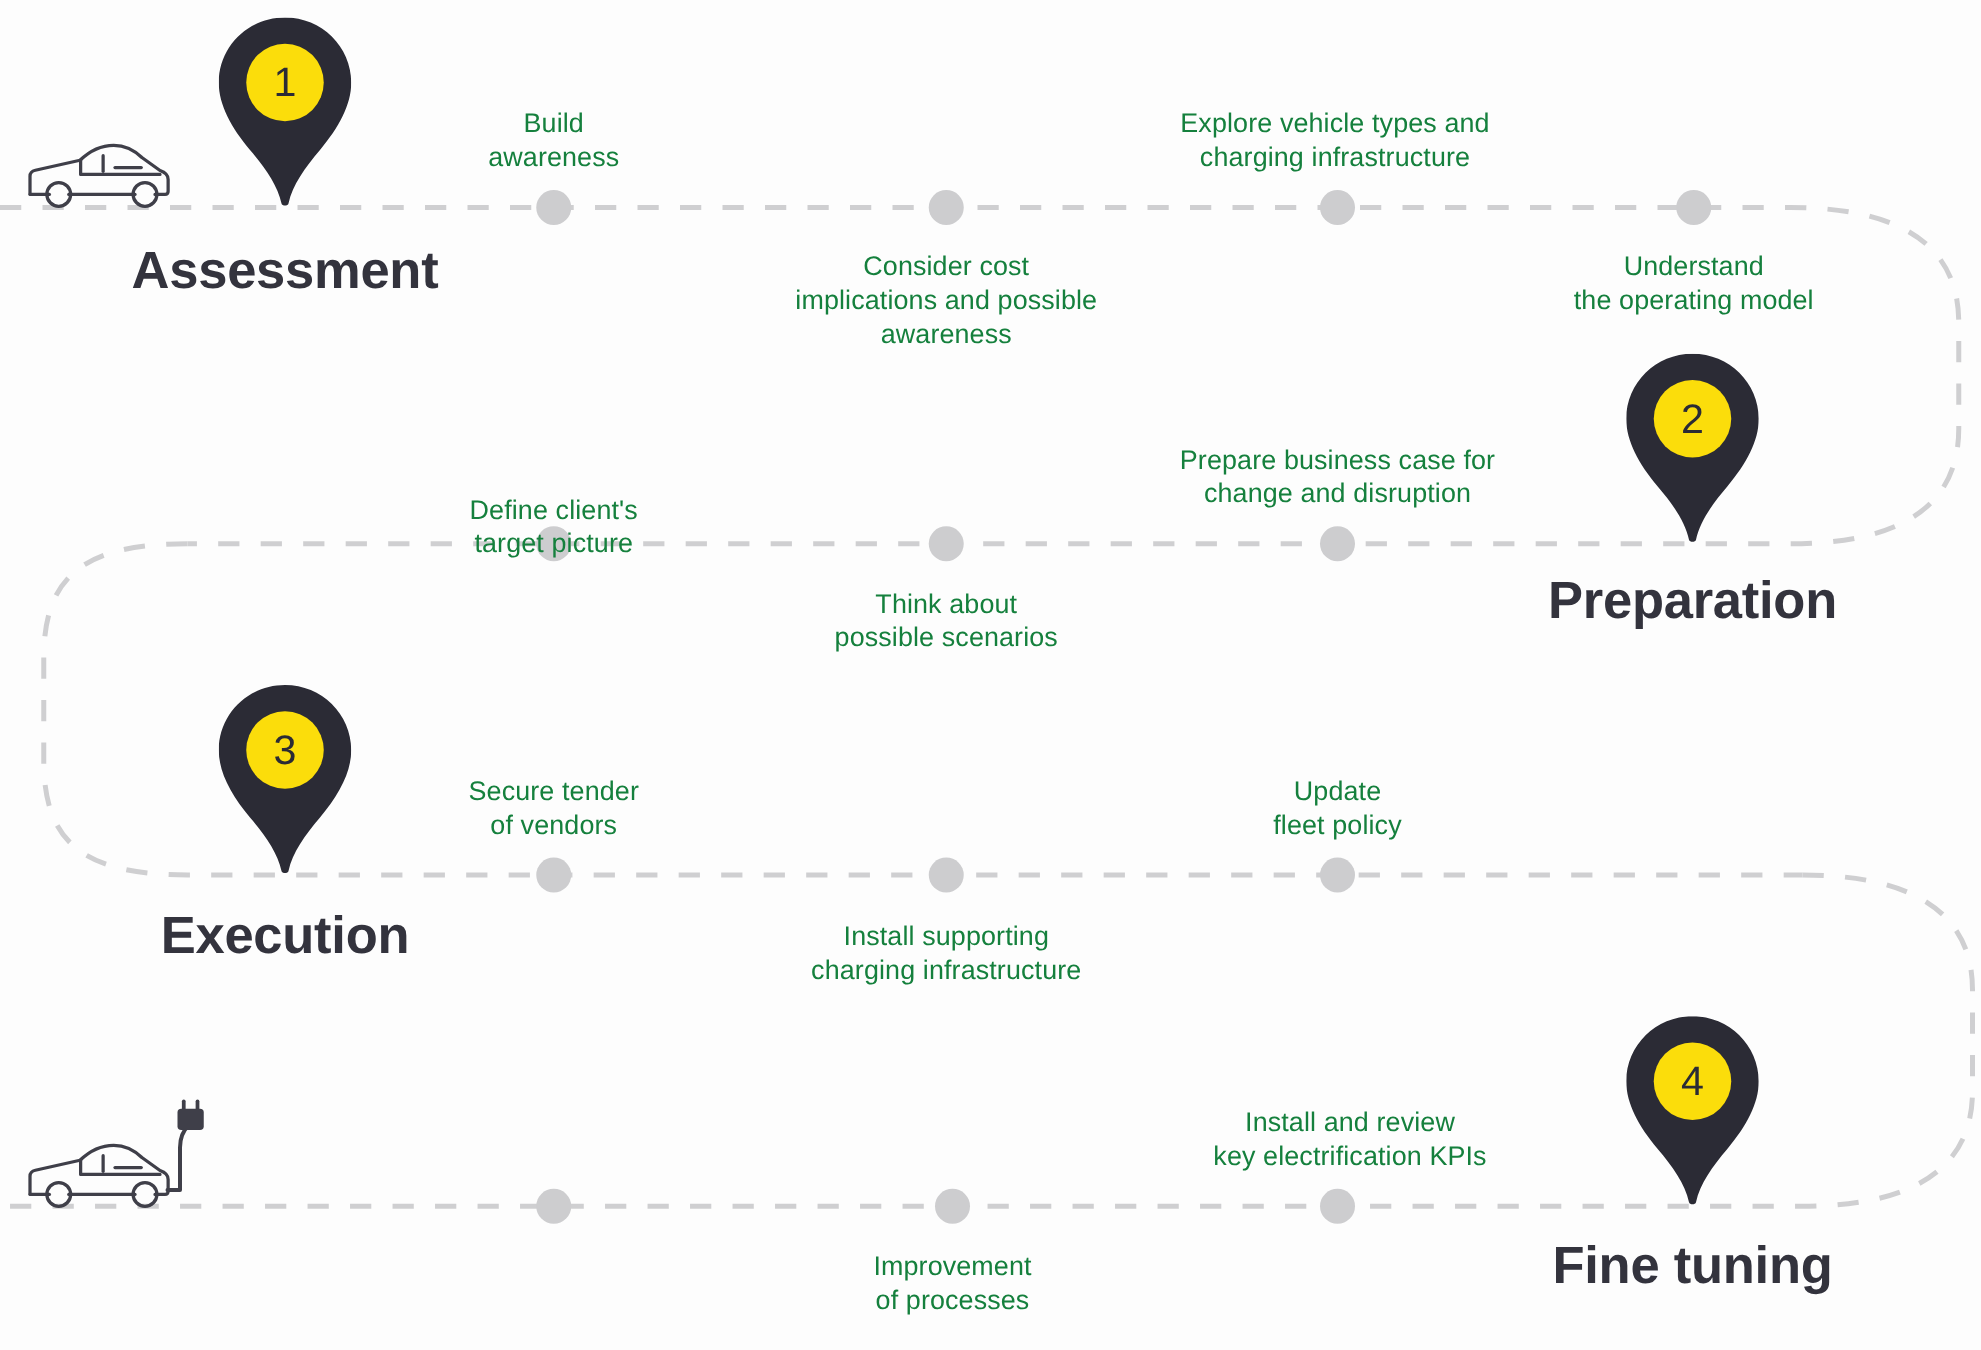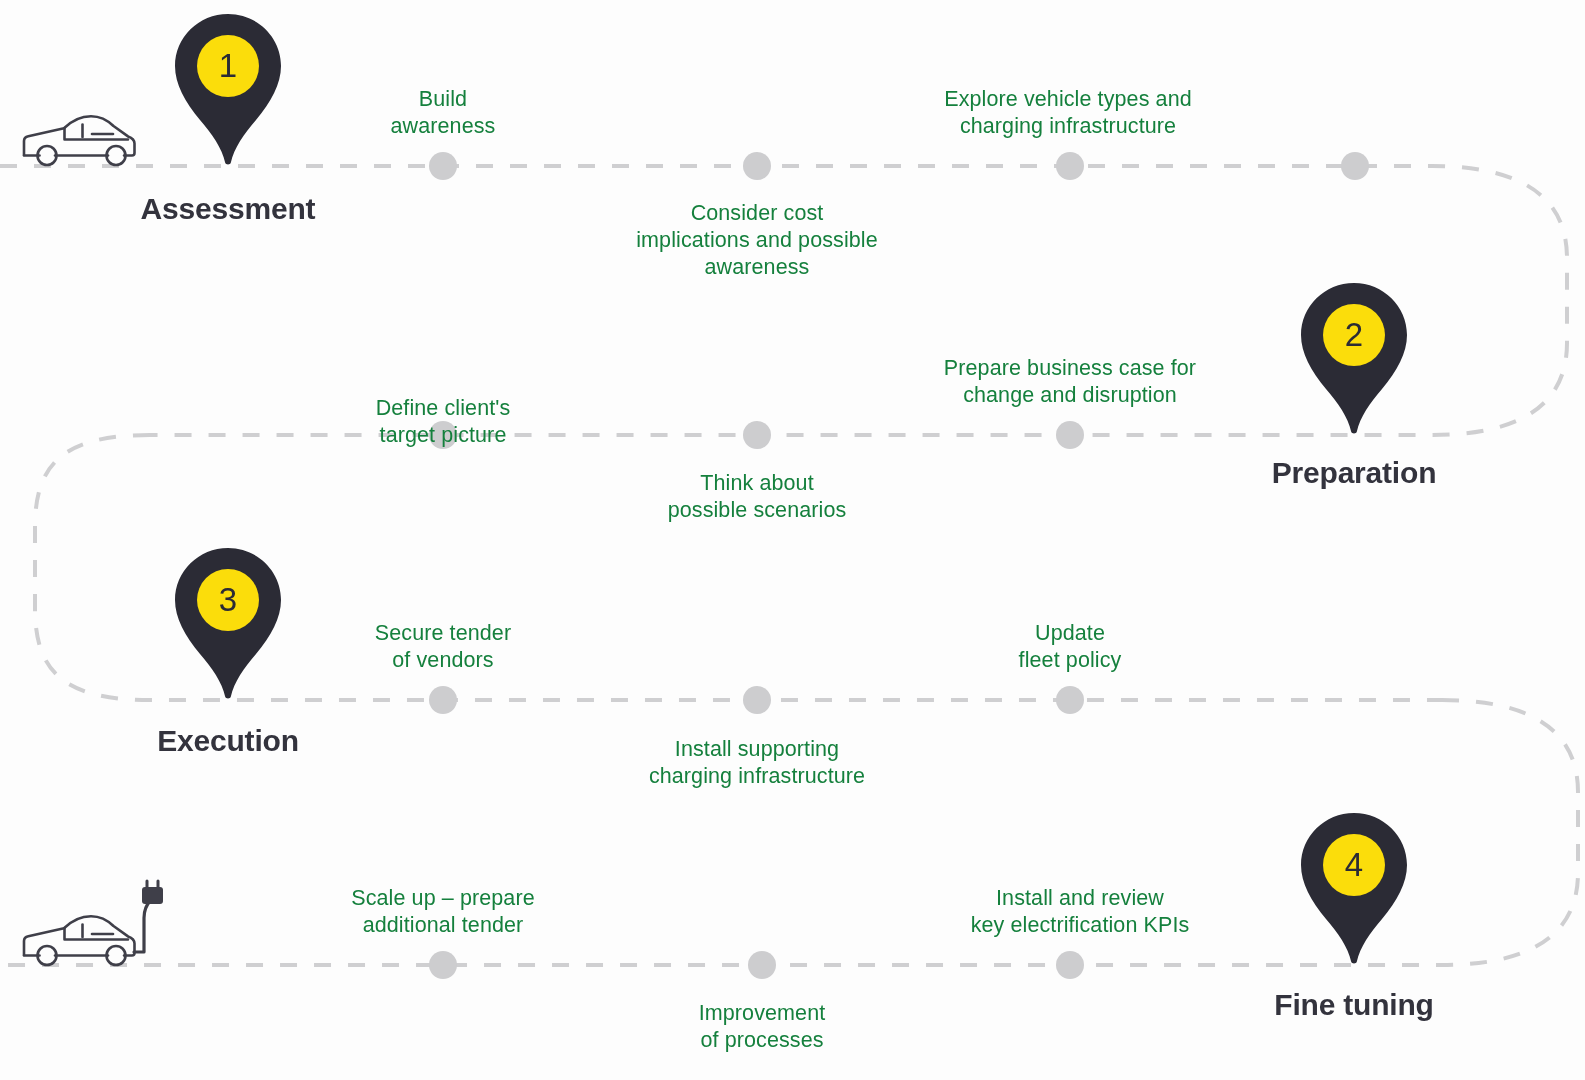--- a/index.html
+++ b/index.html
@@ -74,21 +74,21 @@
     justify-content: center;
     font-size: 33px;
     font-weight: 400;
     color: #2b2b35;
     font-family: "Liberation Sans", "DejaVu Sans", sans-serif;
   }
 
   
   .phase-title {
     position: absolute;
-    font-size: 30px;
+    font-size: 42px;
     font-weight: 700;
     color: #33333d;
     letter-spacing: -0.2px;
     white-space: nowrap;
     transform: translateX(-50%);
   }
 
   
   .car-icon {
     position: absolute;
@@ -143,41 +143,41 @@
   <div class="step-label above" style="left:443px; top:140px;">Build
 awareness</div>
 
   <div class="step-label" style="left:757px; top:200px;">Consider cost
 implications and possible
 awareness</div>
 
   <div class="step-label above" style="left:1068px; top:140px;">Explore vehicle types and
 charging infrastructure</div>
 
+  <div class="step-label" style="left:1355px; top:200px;">Understand
+the operating model</div>
 
   <div class="step-label above" style="left:443px; top:409px;margin-top:40px;">Define client's
 target picture</div>
 
   <div class="step-label" style="left:757px; top:470px;">Think about
 possible scenarios</div>
 
   <div class="step-label above" style="left:1070px; top:409px;">Prepare business case for
 change and disruption</div>
 
   <div class="step-label above" style="left:443px; top:674px;">Secure tender
 of vendors</div>
 
   <div class="step-label" style="left:757px; top:736px;">Install supporting
 charging infrastructure</div>
 
   <div class="step-label above" style="left:1070px; top:674px;">Update
 fleet policy</div>
 
-  <div class="step-label above" style="left:443px; top:939px;">Scale up – prepare
-additional tender</div>
 
   <div class="step-label" style="left:762px; top:1000px;">Improvement
 of processes</div>
 
   <div class="step-label above" style="left:1080px; top:939px;">Install and review
 key electrification KPIs</div>
 
   <div class="pin" style="left:228px; top:14px;">
     <svg viewBox="0 0 106 152" xmlns="http://www.w3.org/2000/svg">
       <path d="M53 0 C23.7 0 0 23.3 0 52 C0 70 10 88 25 106 C37 120 47 134 50.2 148.8 C50.7 151 55.3 151 55.8 148.8 C59 134 69 120 81 106 C96 88 106 70 106 52 C106 23.3 82.3 0 53 0 Z" fill="#2b2b35"></path>

